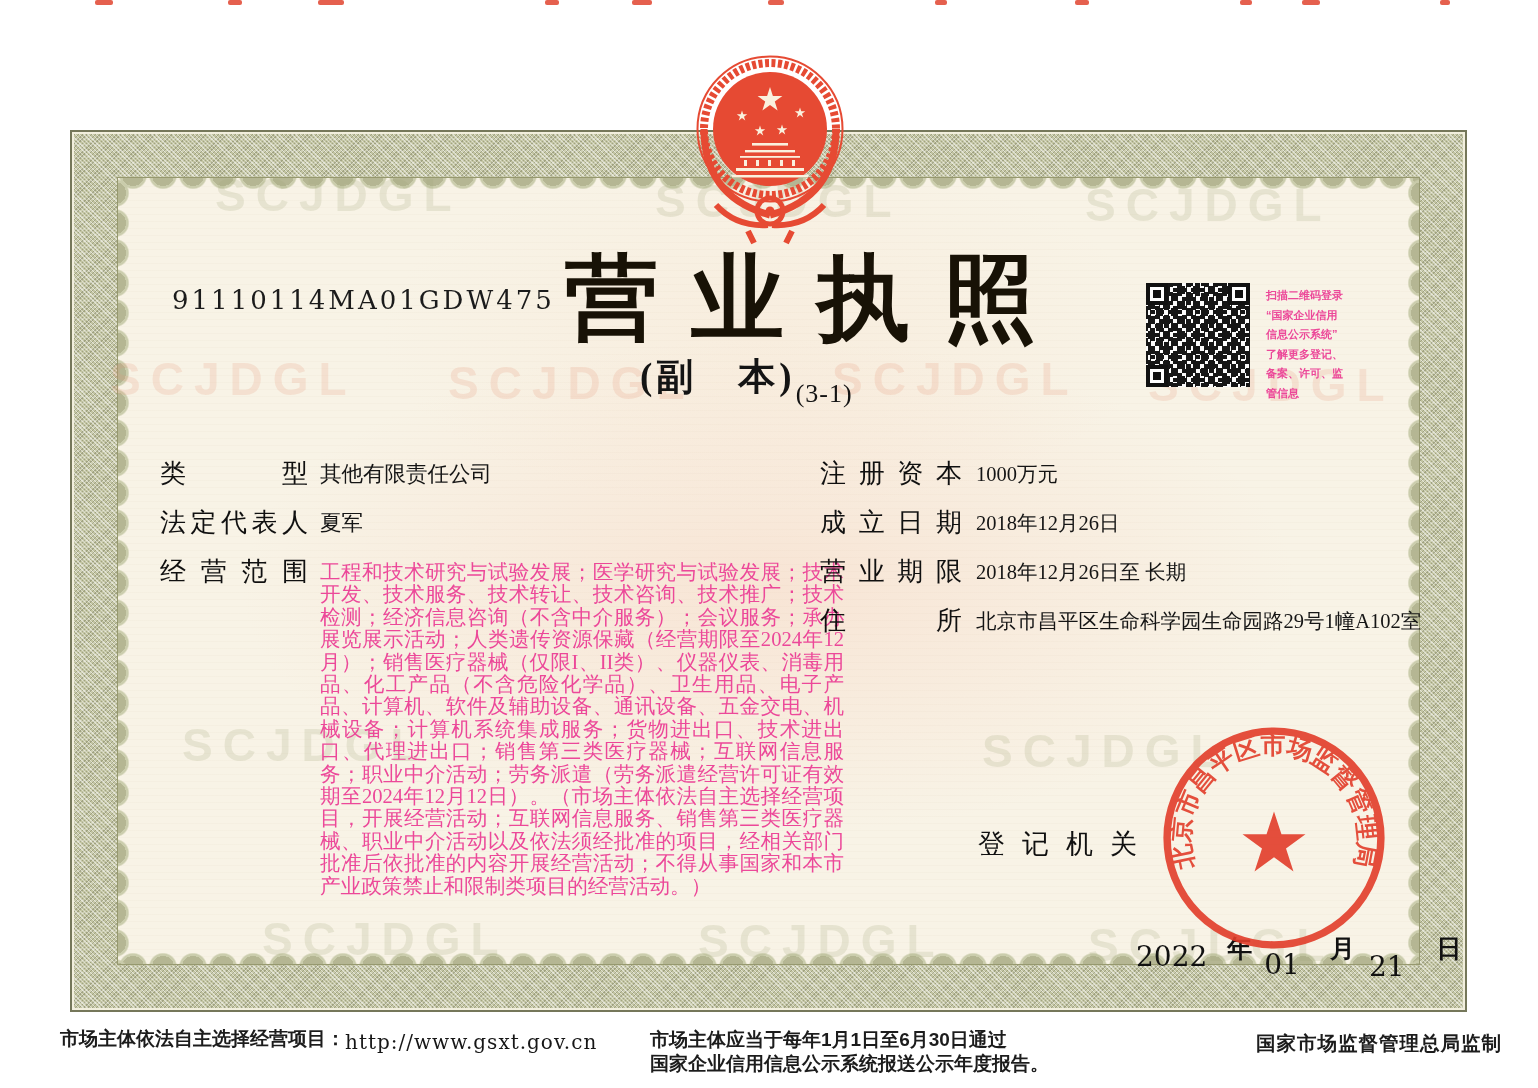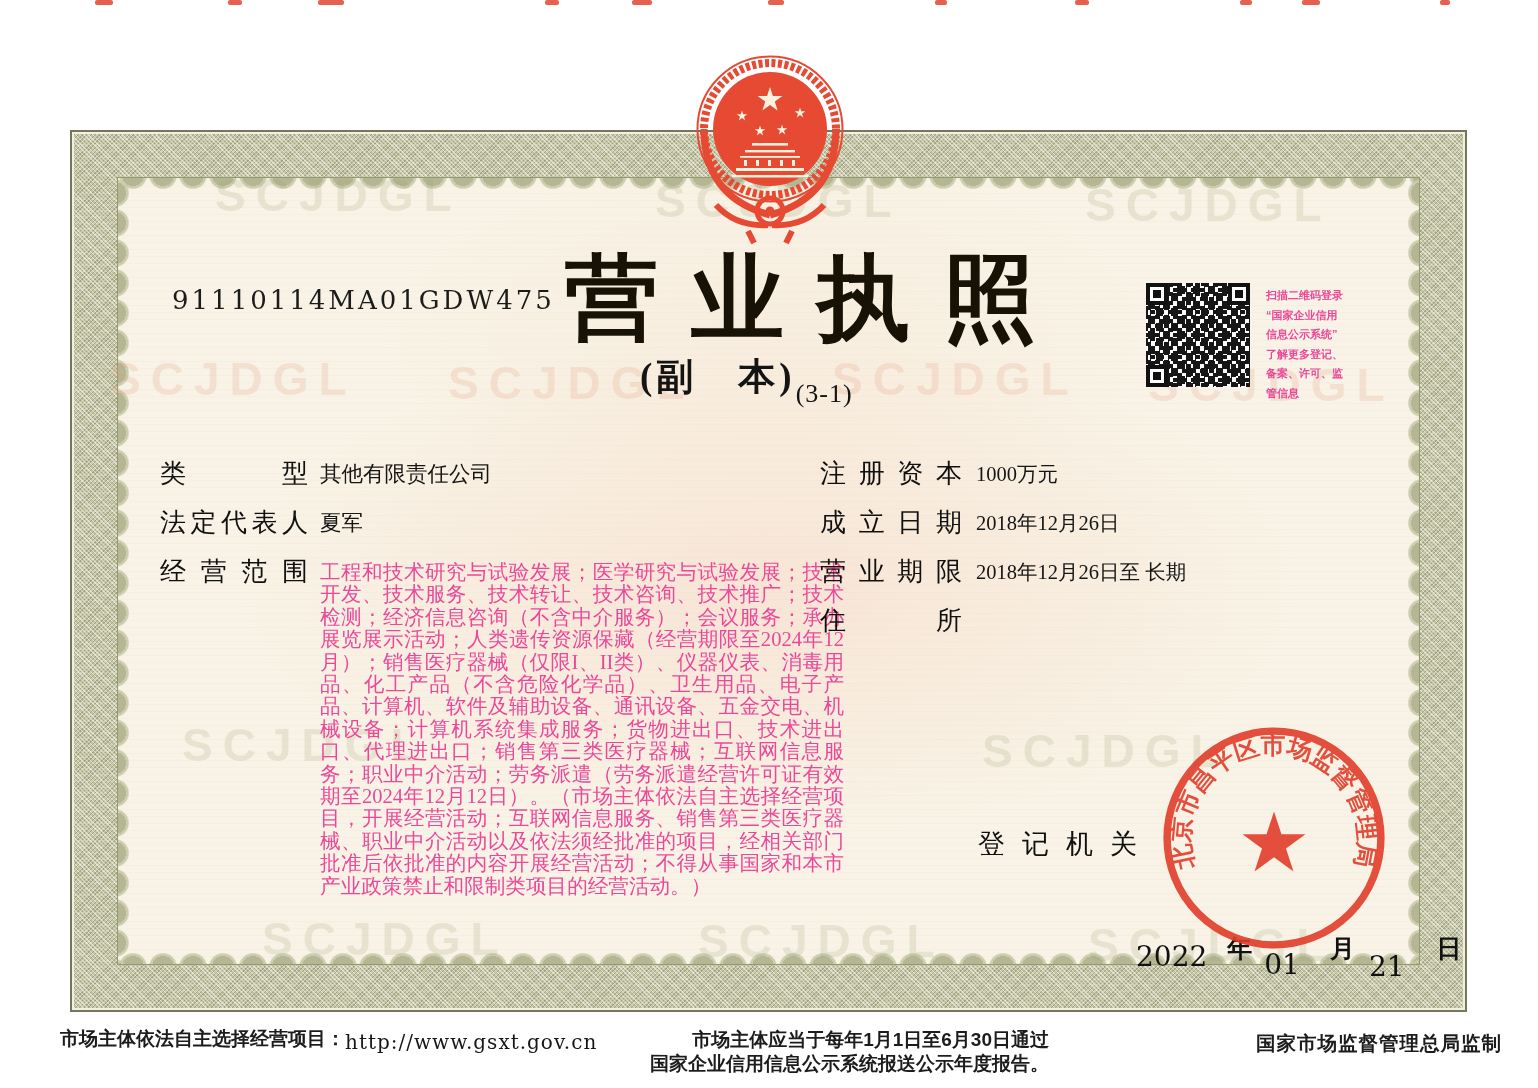--- a/index.html
+++ b/index.html
@@ -101,21 +101,21 @@
   .d-year { top:8px; } .d-month { top:16px; margin-left:12px; } .d-day { top:18px; margin-left:14px; }
   .u-year { margin-left:20px; } .u-month { margin-left:30px; } .u-day { margin-left:32px; }
 
   
   .footer { position:absolute; left:0; top:1022px; width:1538px; z-index:2; }
   .foot-left { position:absolute; left:60px; top:4px; white-space:nowrap; }
   .foot-left .lbl { font-size:19px; font-weight:600; font-family:"Liberation Sans",sans-serif; color:#1c1c1c; }
   .foot-left .url { font-size:20px; font-family:"DejaVu Serif",serif; letter-spacing:1px;
                     position:relative; top:4px; color:#161616; }
   .foot-mid { position:absolute; left:650px; top:6px; font-size:19px; line-height:24px;
-              font-weight:600; font-family:"Liberation Sans",sans-serif; color:#1c1c1c;text-align:right; }
+              font-weight:600; font-family:"Liberation Sans",sans-serif; color:#1c1c1c; }
   .foot-right { position:absolute; left:1256px; top:8px; font-size:19.5px; font-weight:600;
                 font-family:"Liberation Sans",sans-serif; color:#1c1c1c; letter-spacing:1px; }
 </style>
 </head>
 <body>
 
 <div class="page">
 
   <div class="artifact" style="left:95px;width:18px;"></div>
   <div class="artifact" style="left:228px;width:14px;"></div>
@@ -229,20 +229,21 @@
     <div class="frow">
       <span class="flabel">成立日期</span>
       <span class="fvalue">2018年12月26日</span>
     </div>
     <div class="frow">
       <span class="flabel">营业期限</span>
       <span class="fvalue">2018年12月26日至 长期</span>
     </div>
     <div class="frow">
       <span class="flabel">住所</span>
+      <span class="fvalue">北京市昌平区生命科学园生命园路29号1幢A102室</span>
     </div>
   </div>
 
   <div class="reg-label">登记机关</div>
 
   <svg class="seal" viewBox="0 0 280 280">
     <circle cx="140" cy="140" r="129" fill="none" stroke="#e23d2a" stroke-width="9"></circle>
     <polygon fill="#e23d2a" points="140,108 149,135.6 178,135.6 154.5,152.7 163.5,180.4 140,163.3 116.5,180.4 125.5,152.7 102,135.6 131,135.6"></polygon>
     <path id="sealArc" d="M 44.2 174.9 A 102 102 0 1 1 235.8 174.9" fill="none"></path>
     <text fill="#e23d2a" font-size="30" font-weight="700" font-family="Liberation Sans, sans-serif">

